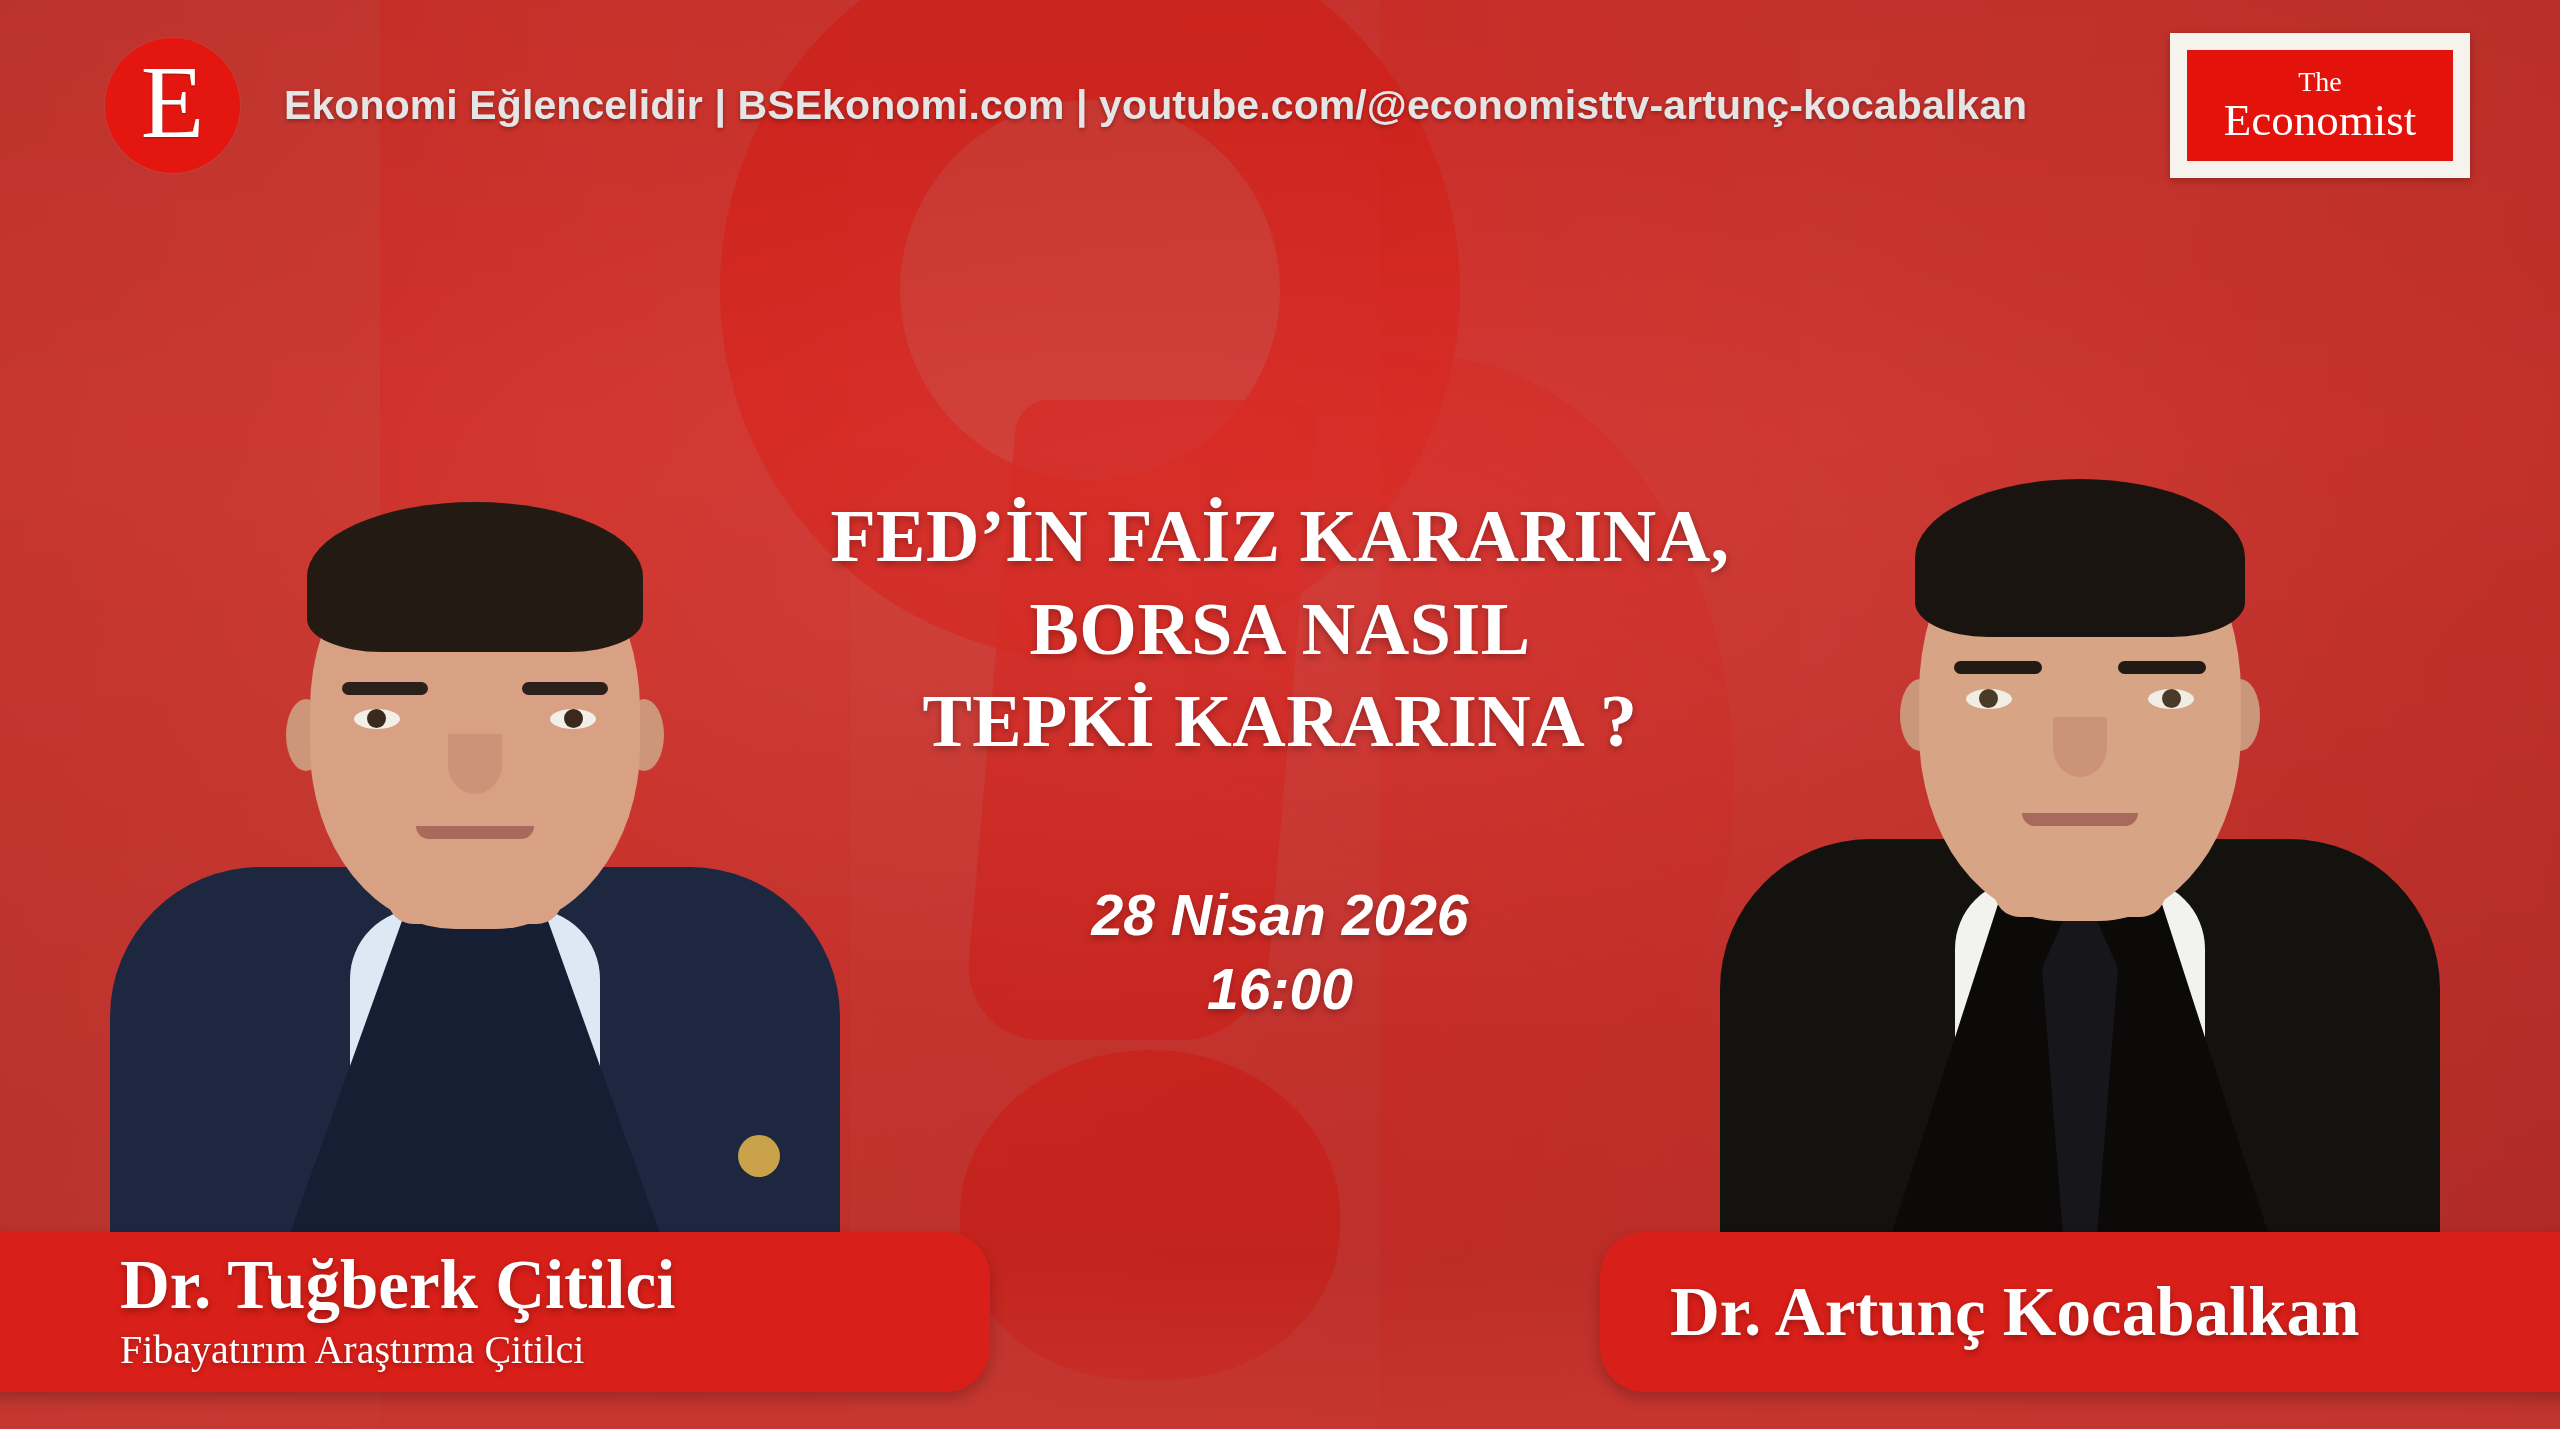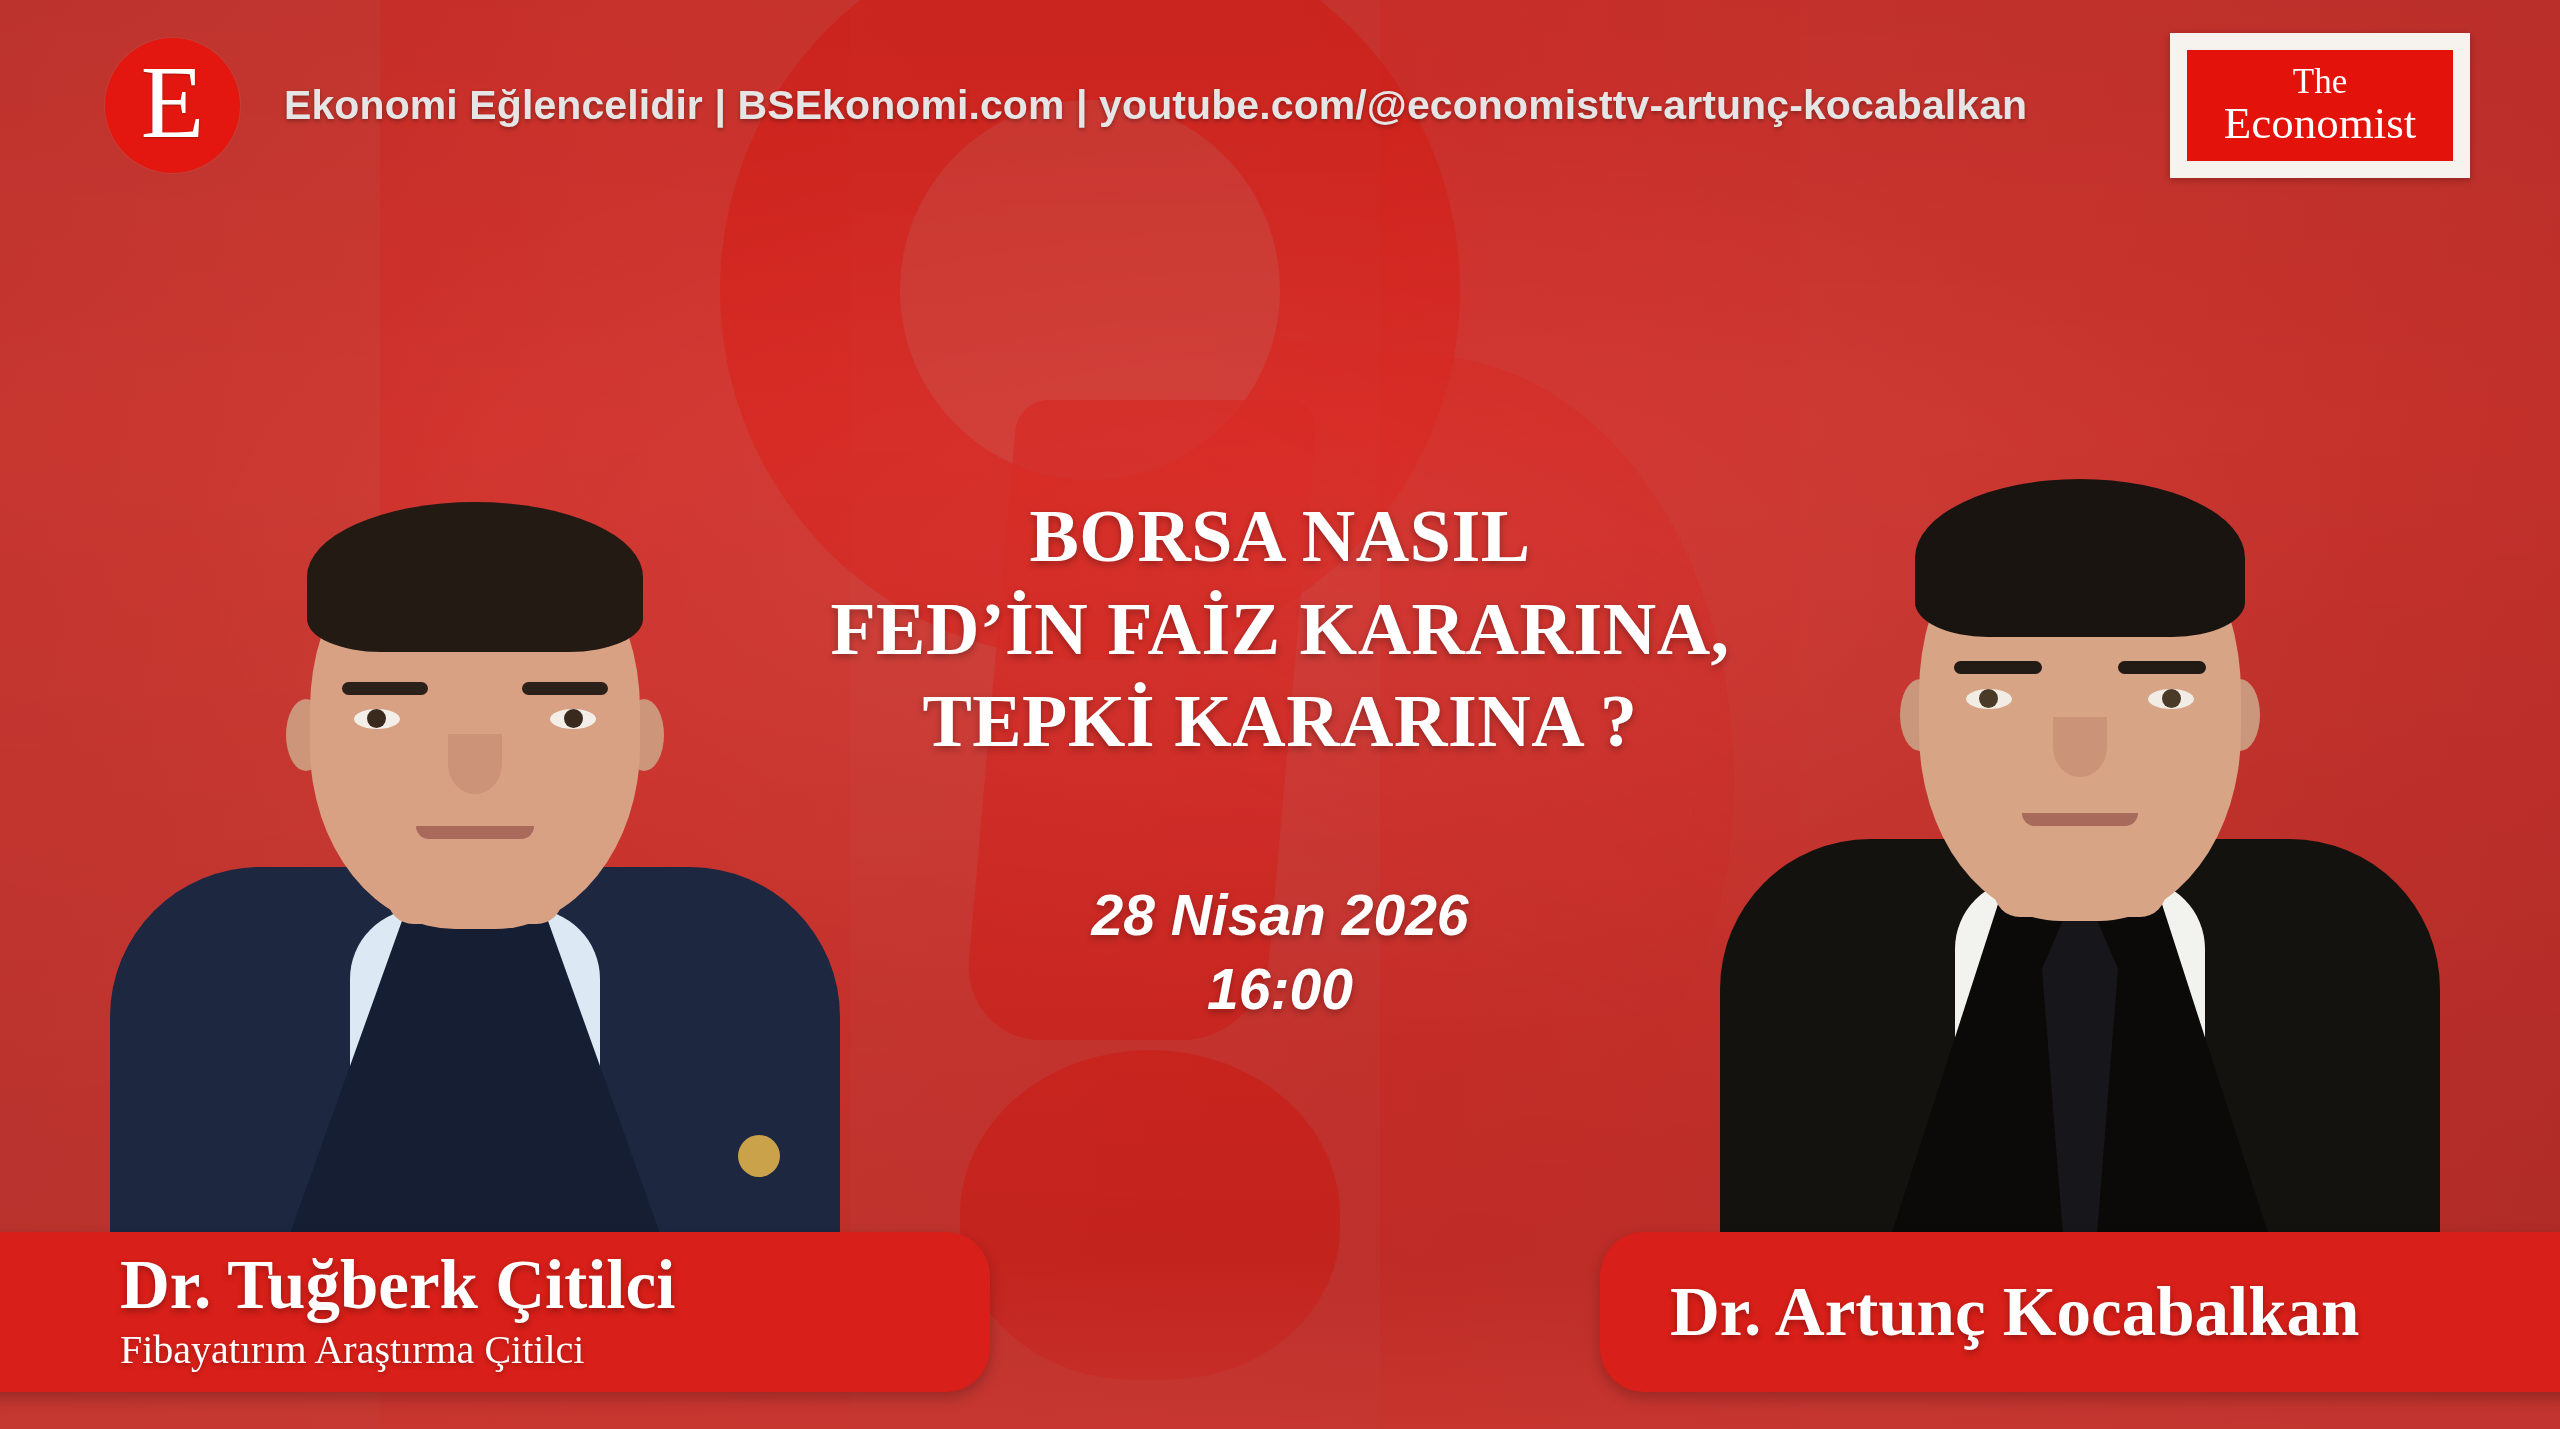--- a/index.html
+++ b/index.html
@@ -117,21 +117,21 @@
   }
   .economist-inner{
     width:100%;height:100%;
     background:#e3120b;
     display:flex;flex-direction:column;
     align-items:center;justify-content:center;
     line-height:1;
   }
   .economist-inner .the{
     font-family:"Liberation Serif", serif;
-    color:#fff;font-size:35px;font-weight:400;margin-bottom:2px;
+    color:#fff;font-size:28px;font-weight:400;margin-bottom:2px;
   }
   .economist-inner .name{
     font-family:"Liberation Serif", serif;
     color:#fff;font-size:45px;font-weight:400;
   }
 
   
   .center{
     position:absolute;left:50%;transform:translateX(-50%);
     top:330px;width:1260px;
@@ -316,22 +316,22 @@
       <div class="p-eye" style="right:246px;top:350px;background:#f1ece4;"></div>
       <div class="p-pupil" style="left:259px;top:350px;background:#4a3a28;"></div>
       <div class="p-pupil" style="right:259px;top:350px;background:#4a3a28;"></div>
       <div class="p-nose" style="top:378px;background:#cb9478;"></div>
       <div class="p-mouth" style="top:474px;width:116px;background:#a86a5b;"></div>
     </div>
   </div>
 
   <div class="center">
     <div class="question">
+      <div>FED’İN FAİZ KARARINA,</div>
       <div>BORSA NASIL</div>
-      <div>FED’İN FAİZ KARARINA,</div>
       <div>TEPKİ KARARINA ?</div>
     </div>
     <div class="datetime">
       <div>28 Nisan 2026</div>
       <div>16:00</div>
     </div>
   </div>
 
   <div class="banner left-b">
     <div class="nm">Dr. Tuğberk Çitilci</div>

